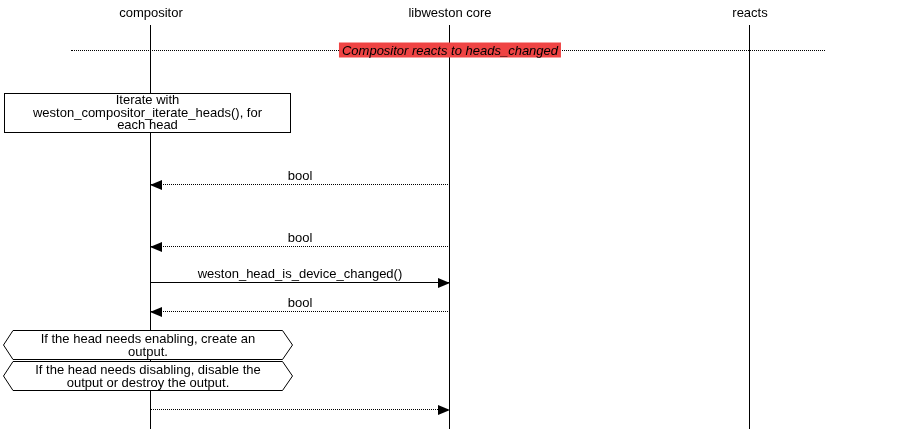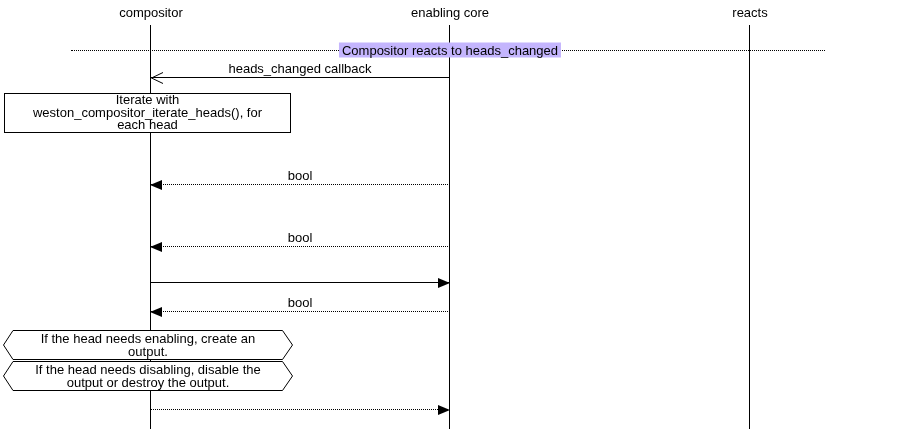--- a/index.html
+++ b/index.html
@@ -15,21 +15,21 @@
   .lifeline{
     position:absolute;top:25px;height:404px;width:0;
     border-left:1px solid #000;z-index:0;
   }
   .divider-line{
     position:absolute;left:71px;width:754px;top:50px;height:0;
     border-top:1px dotted #000;z-index:1;
   }
   .divider-label{
     position:absolute;left:450px;top:50px;transform:translate(-50%,-50%);
-    background:#c4b5fd;padding:0 3px;white-space:nowrap;z-index:1;
+    background:#ef4444;padding:0 3px;white-space:nowrap;z-index:1;font-style:italic;
   }
   .message{position:absolute;left:150px;width:300px;height:17px;z-index:1;}
   .msg-label{
     position:absolute;left:0;right:0;top:0;text-align:center;
     line-height:15px;white-space:nowrap;
   }
   .msg-line{position:absolute;left:0;right:0;bottom:0;height:0;}
   .msg-line.solid{border-top:1px solid #000;}
   .msg-line.dotted{border-top:1px dotted #000;}
   .arrow-right{
@@ -60,57 +60,51 @@
   .hex .wrap-text{
     max-width:246px;text-align:center;line-height:13px;
   }
 </style>
 </head>
 <body>
 
 <div class="canvas">
 
   <div class="plabel" style="left:151px">compositor</div>
-  <div class="plabel" style="left:450px">enabling core</div>
+  <div class="plabel" style="left:450px">libweston core</div>
   <div class="plabel" style="left:750px">reacts</div>
 
   <div class="lifeline" style="left:150px"></div>
   <div class="lifeline" style="left:449px"></div>
   <div class="lifeline" style="left:749px"></div>
 
   <div class="divider-line"></div>
   <div class="divider-label">Compositor reacts to heads_changed</div>
 
-  <div class="message" style="top:61px">
-    <div class="msg-label">heads_changed callback</div>
-    <div class="msg-line solid"></div>
-    <svg class="arrow-open-left" width="14" height="14" viewBox="0 0 14 14">
-        <path d="M13 1.5 L1.5 7 L13 12.5" fill="none" stroke="#000" stroke-width="1"></path>
-      </svg>
-  </div>
 
   <div class="note-rect">
     <div class="wrap-text">Iterate with weston_compositor_iterate_heads(), for each head</div>
   </div>
 
 
   <div class="message" style="top:168px">
     <div class="msg-label">bool</div>
     <div class="msg-line dotted"></div>
     <div class="arrow-left"></div>
   </div>
 
 
   <div class="message" style="top:230px">
     <div class="msg-label">bool</div>
     <div class="msg-line dotted"></div>
     <div class="arrow-left"></div>
   </div>
 
   <div class="message" style="top:266px">
+    <div class="msg-label">weston_head_is_device_changed()</div>
     <div class="msg-line solid"></div>
     <div class="arrow-right"></div>
   </div>
 
   <div class="message" style="top:295px">
     <div class="msg-label">bool</div>
     <div class="msg-line dotted"></div>
     <div class="arrow-left"></div>
   </div>
 

